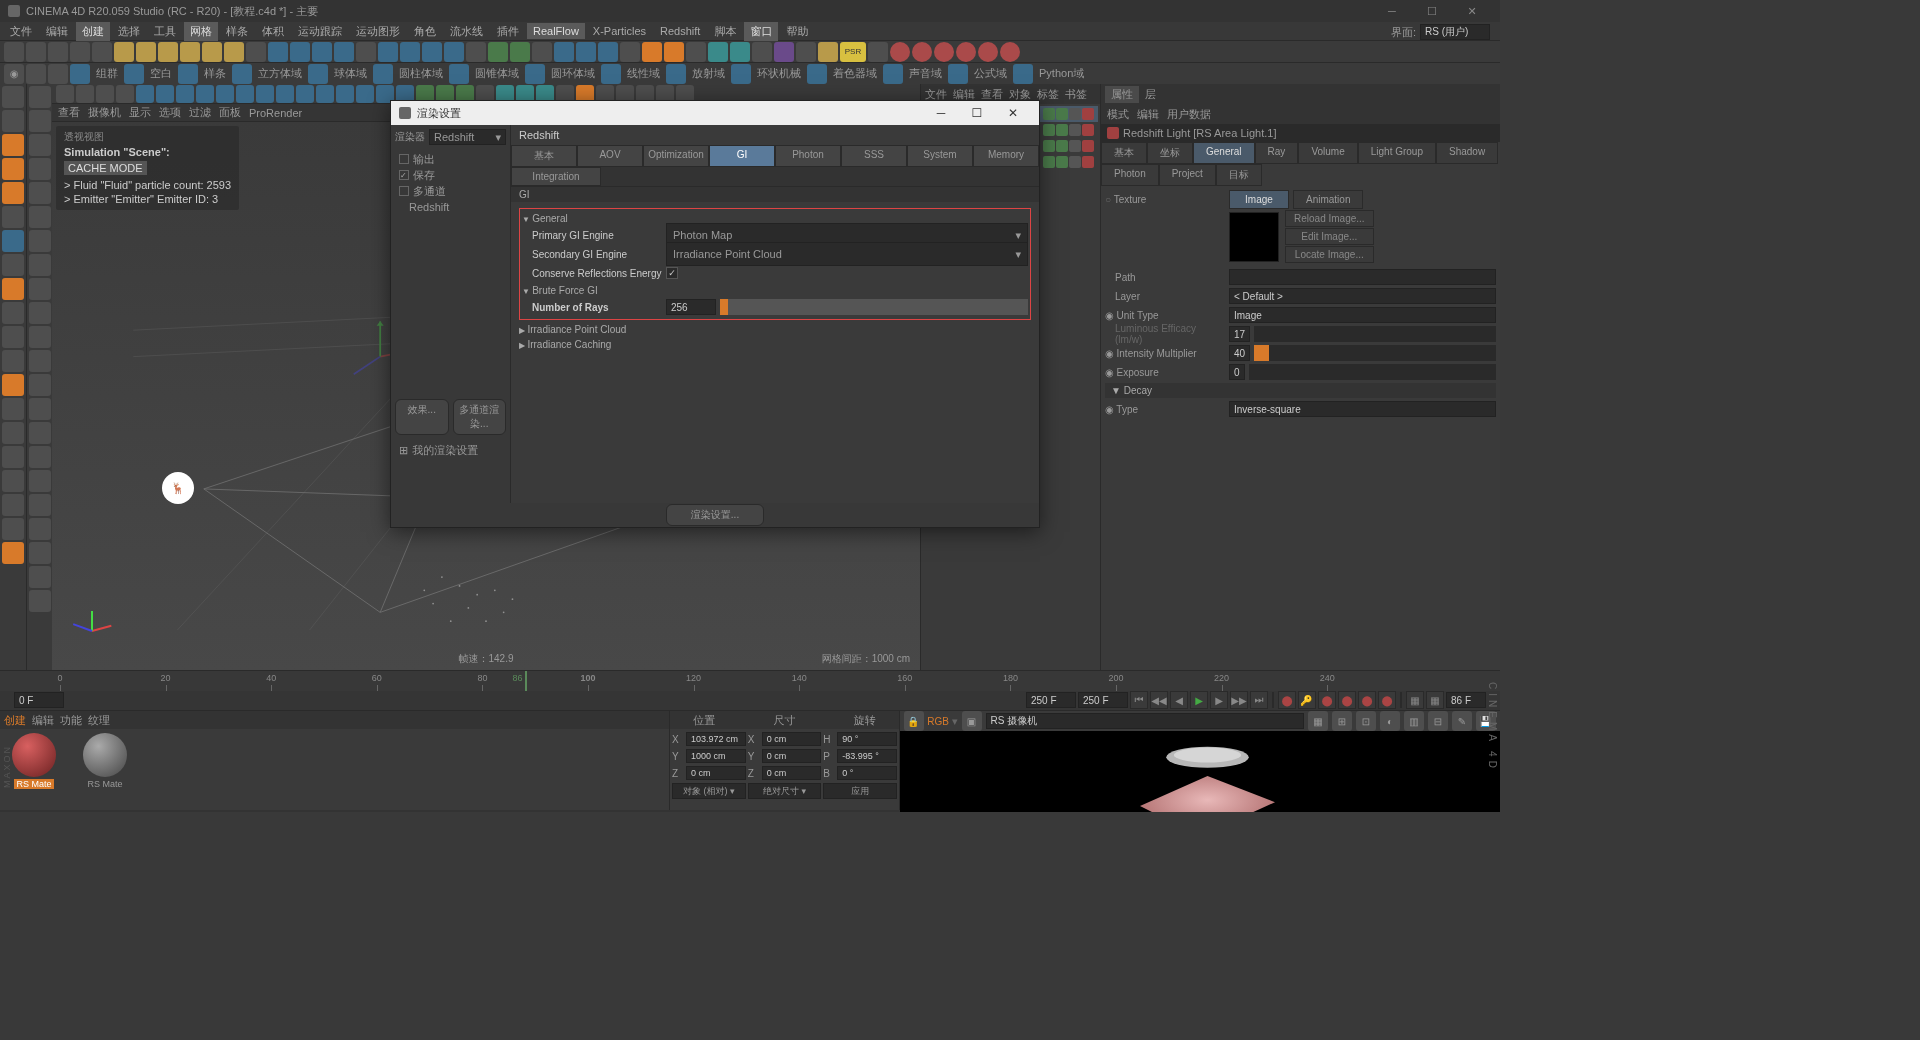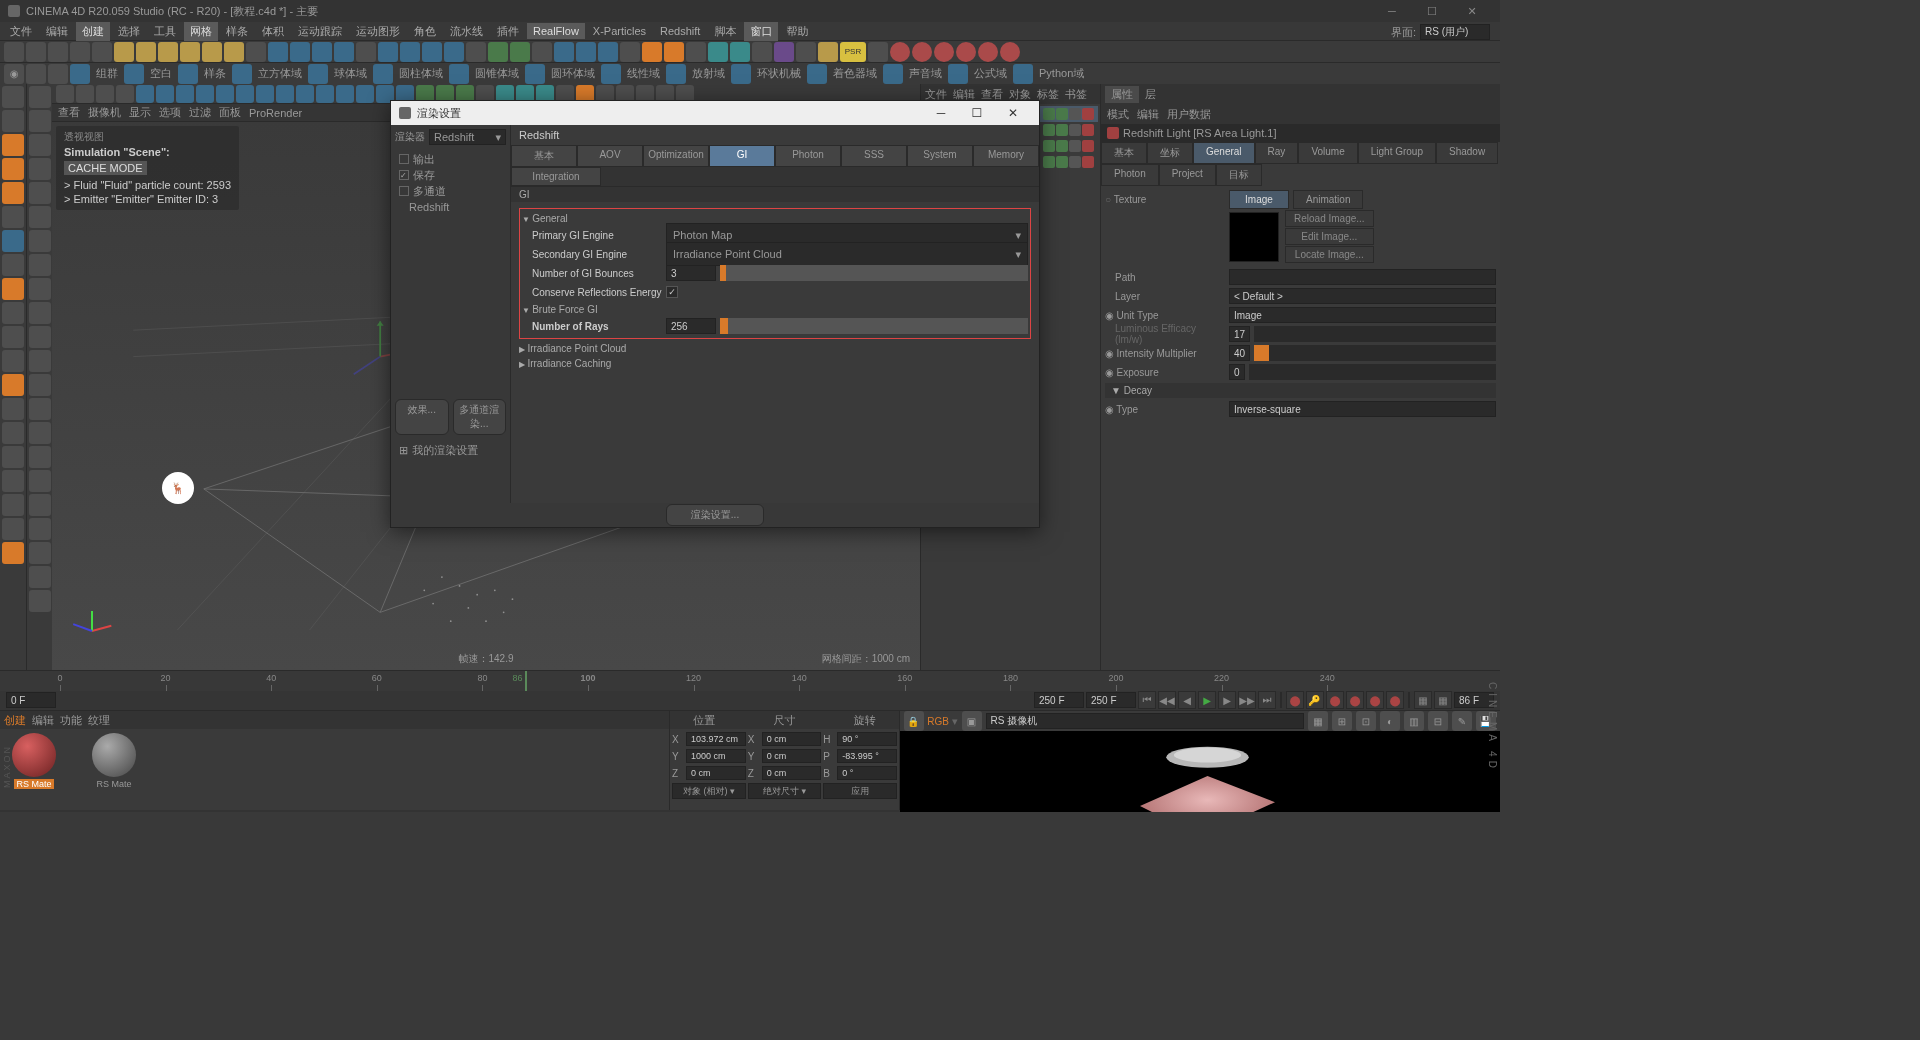--- a/index.html
+++ b/index.html
@@ -79,29 +79,29 @@
 .prop-section{background:#333;padding:2px 6px;margin:2px 0;color:#aaa;font-size:10px}
 .prop-section::before{content:"▼ "}
 .prop-swatch{width:50px;height:50px;background:#000;border:1px solid #222;margin:2px 0}
 .prop-btns{display:flex;flex-direction:column;gap:1px}
 .prop-btn{padding:2px 8px;background:#3a3a3a;border:1px solid #2a2a2a;color:#888;font-size:10px;text-align:center}
 .timeline{height:40px;background:#353535;border-top:1px solid #2a2a2a;display:flex;flex-direction:column}
 .tl-ruler{height:20px;display:flex;align-items:center;padding:0 10px;position:relative;background:#383838}
 .tl-tick{position:absolute;bottom:0;width:1px;height:6px;background:#666}
 .tl-label{position:absolute;bottom:8px;color:#888;font-size:9px;transform:translateX(-50%)}
 .tl-marker{position:absolute;top:0;bottom:0;width:2px;background:#5a8a5a}
-.tl-controls{height:20px;display:flex;align-items:center;padding:0 6px;gap:2px;background:#353535}
+.tl-controls{height:20px;display:flex;align-items:center;padding:0 14px;gap:2px;background:#353535}
 .tl-field{width:50px;height:16px;background:#2a2a2a;border:1px solid #222;color:#ccc;font-size:10px;padding:0 4px;display:flex;align-items:center}
 .tl-btn{width:18px;height:18px;background:#3a3a3a;border:1px solid #2a2a2a;display:flex;align-items:center;justify-content:center;color:#888;font-size:10px}
 .tl-btn.play{color:#4a4}
 .tl-btn.rec{color:#a44}
 .bottom-panels{height:100px;display:flex;background:#3a3a3a;border-top:1px solid #2a2a2a}
 .materials{width:670px;border-right:1px solid #2a2a2a;display:flex;flex-direction:column}
 .mat-tabs{height:18px;display:flex;align-items:center;padding:0 4px;gap:6px;background:#333}
-.mat-list{flex:1;display:flex;padding:4px;gap:20px}
+.mat-list{flex:1;display:flex;padding:4px;gap:11px}
 .mat-item{width:60px;display:flex;flex-direction:column;align-items:center}
 .mat-ball{width:44px;height:44px;border-radius:50%;background:radial-gradient(circle at 35% 30%,#d86060,#6a2020)}
 .mat-ball.grey{background:radial-gradient(circle at 35% 30%,#aaa,#444)}
 .mat-name{font-size:9px;color:#999;margin-top:2px;background:#d87a2a;padding:0 2px;color:#fff}
 .mat-name.plain{background:none;color:#999}
 .coords{width:230px;border-right:1px solid #2a2a2a;display:flex;flex-direction:column}
 .coord-tabs{height:18px;display:flex;align-items:center;padding:0 4px;gap:20px;background:#333;justify-content:space-around}
 .coord-body{flex:1;padding:2px}
 .coord-row{display:flex;align-items:center;height:16px;gap:2px;margin-bottom:1px}
 .coord-lbl{width:12px;color:#999;font-size:10px}
@@ -797,27 +797,20 @@
               </div>
           </div>
           <div class="dlg-prop">
             <span class="dlg-prop-lbl">Secondary GI Engine</span>
             <div class="dlg-prop-sel">
                 <span>Irradiance Point Cloud</span>
                 <span>▾</span>
               </div>
           </div>
           <div class="dlg-prop">
-            <span class="dlg-prop-lbl">Number of GI Bounces</span>
-            <div class="dlg-prop-val">3</div>
-            <div class="dlg-prop-slider">
-                <div class="dlg-prop-slider-fill"></div>
-              </div>
-          </div>
-          <div class="dlg-prop">
             <span class="dlg-prop-lbl">Conserve Reflections Energy</span>
             <div class="dlg-prop-chk on"></div>
           </div>
           <div class="dlg-subsec">Brute Force GI</div>
           <div class="dlg-prop">
             <span class="dlg-prop-lbl" style="font-weight:bold">Number of Rays</span>
             <div class="dlg-prop-val">256</div>
             <div class="dlg-prop-slider">
                 <div class="dlg-prop-slider-fill" style="width:8px"></div>
               </div>

